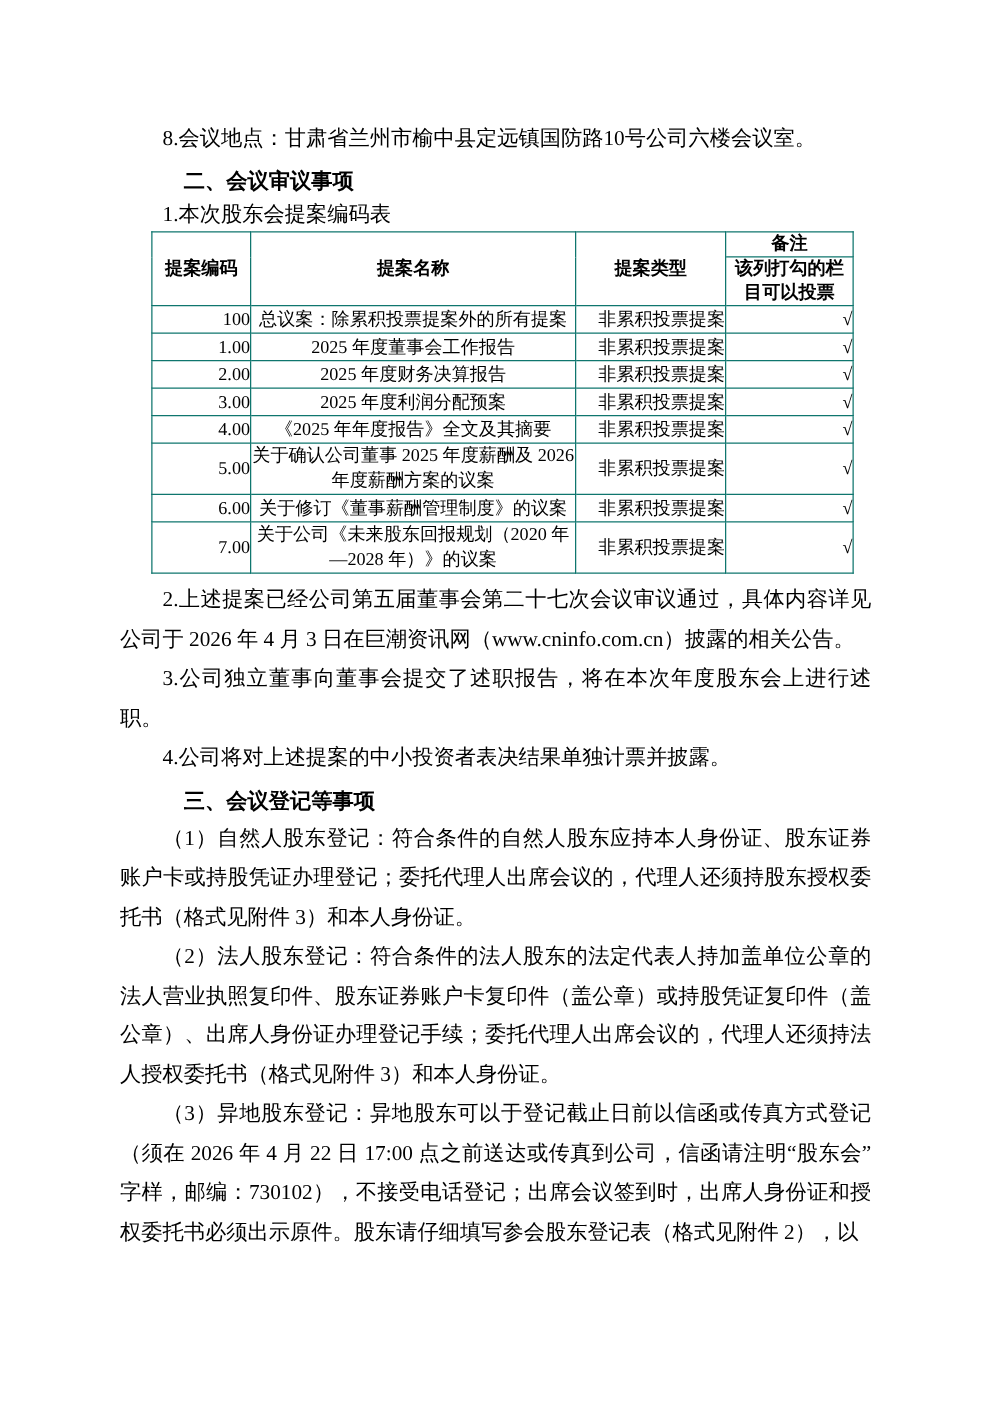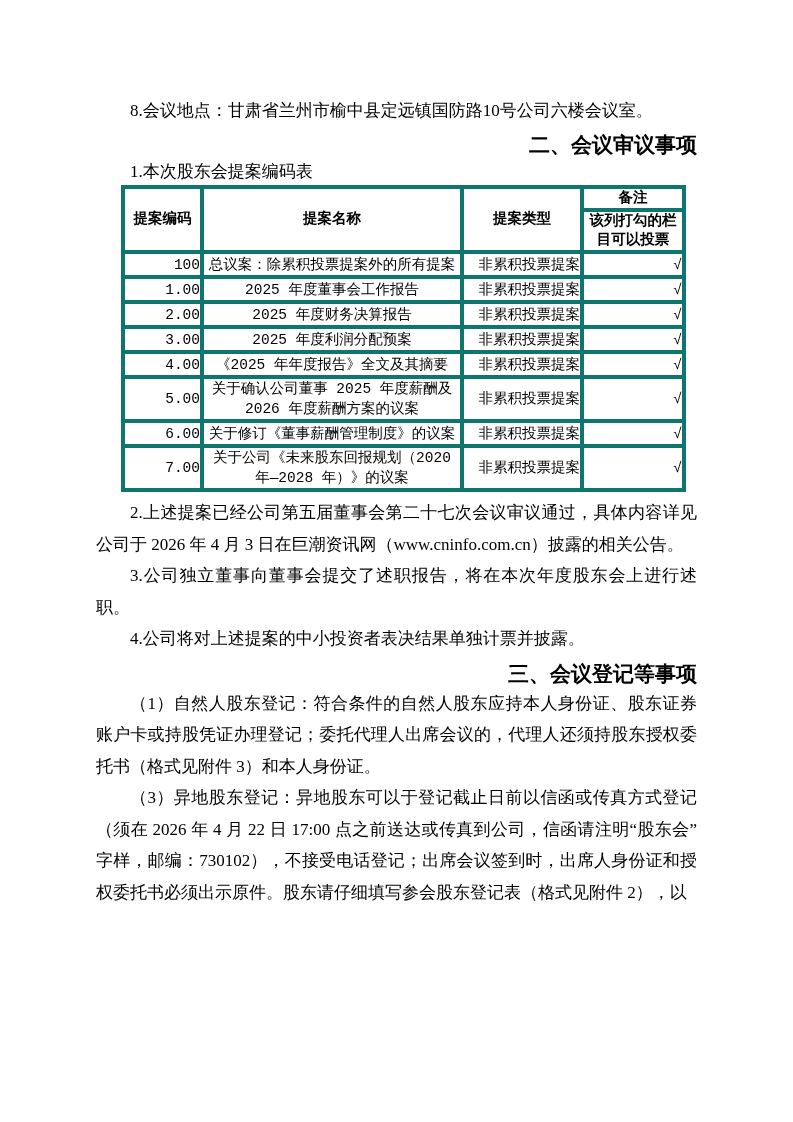--- a/index.html
+++ b/index.html
@@ -20,40 +20,38 @@
     margin: 0;
     line-height: 31.5px;
     text-align: justify;
     text-indent: 34px;
     word-break: break-all;
   }
   .intro .body-p { line-height: 31px; }
   .heading {
     font-family: "Liberation Sans", "DejaVu Sans", sans-serif;
     font-weight: bold;
-    font-size: 21px;
+    font-size: 17px;
     margin: 5px 0 0 0;
     line-height: 28px;
     text-indent: 51px;
-    text-align: right;
   }
   .caption { line-height: 26px; }
   table.ptable {
     border-collapse: collapse;
     table-layout: fixed;
     width: 561px;
     margin-left: 25px;
     font-size: 14.5px;
     color: #000;
   }
   table.ptable th, table.ptable td {
-    border: 4px solid #0f766e;
+    border: 1px solid #0f766e;
     vertical-align: middle;
     padding: 0;
-    font-family: Liberation Mono, monospace;
   }
   table.ptable th {
     font-weight: bold;
     text-align: center;
     line-height: 19px;
     padding: 0 3px;
   }
   tr.hdr-top th.span-col { height: 58px; }
   th.remark-top { height: 19px; }
   th.remark-note { height: 38px; line-height: 19px; }
@@ -148,16 +146,17 @@
   <div class="notes">
     <p class="body-p">2.上述提案已经公司第五届董事会第二十七次会议审议通过，具体内容详见公司于 2026 年 4 月 3 日在巨潮资讯网（www.cninfo.com.cn）披露的相关公告。</p>
     <p class="body-p">3.公司独立董事向董事会提交了述职报告，将在本次年度股东会上进行述职。</p>
     <p class="body-p">4.公司将对上述提案的中小投资者表决结果单独计票并披露。</p>
   </div>
 
   <h2 class="heading">三、会议登记等事项</h2>
 
   <div class="sec3">
     <p class="body-p">（1）自然人股东登记：符合条件的自然人股东应持本人身份证、股东证券账户卡或持股凭证办理登记；委托代理人出席会议的，代理人还须持股东授权委托书（格式见附件 3）和本人身份证。</p>
+    <p class="body-p">（2）法人股东登记：符合条件的法人股东的法定代表人持加盖单位公章的法人营业执照复印件、股东证券账户卡复印件（盖公章）或持股凭证复印件（盖公章）、出席人身份证办理登记手续；委托代理人出席会议的，代理人还须持法人授权委托书（格式见附件 3）和本人身份证。</p>
     <p class="body-p">（3）异地股东登记：异地股东可以于登记截止日前以信函或传真方式登记（须在 2026 年 4 月 22 日 17:00 点之前送达或传真到公司，信函请注明“股东会”字样，邮编：730102），不接受电话登记；出席会议签到时，出席人身份证和授权委托书必须出示原件。股东请仔细填写参会股东登记表（格式见附件 2），以</p>
   </div>
 
 </div>
 
 </body></html>

